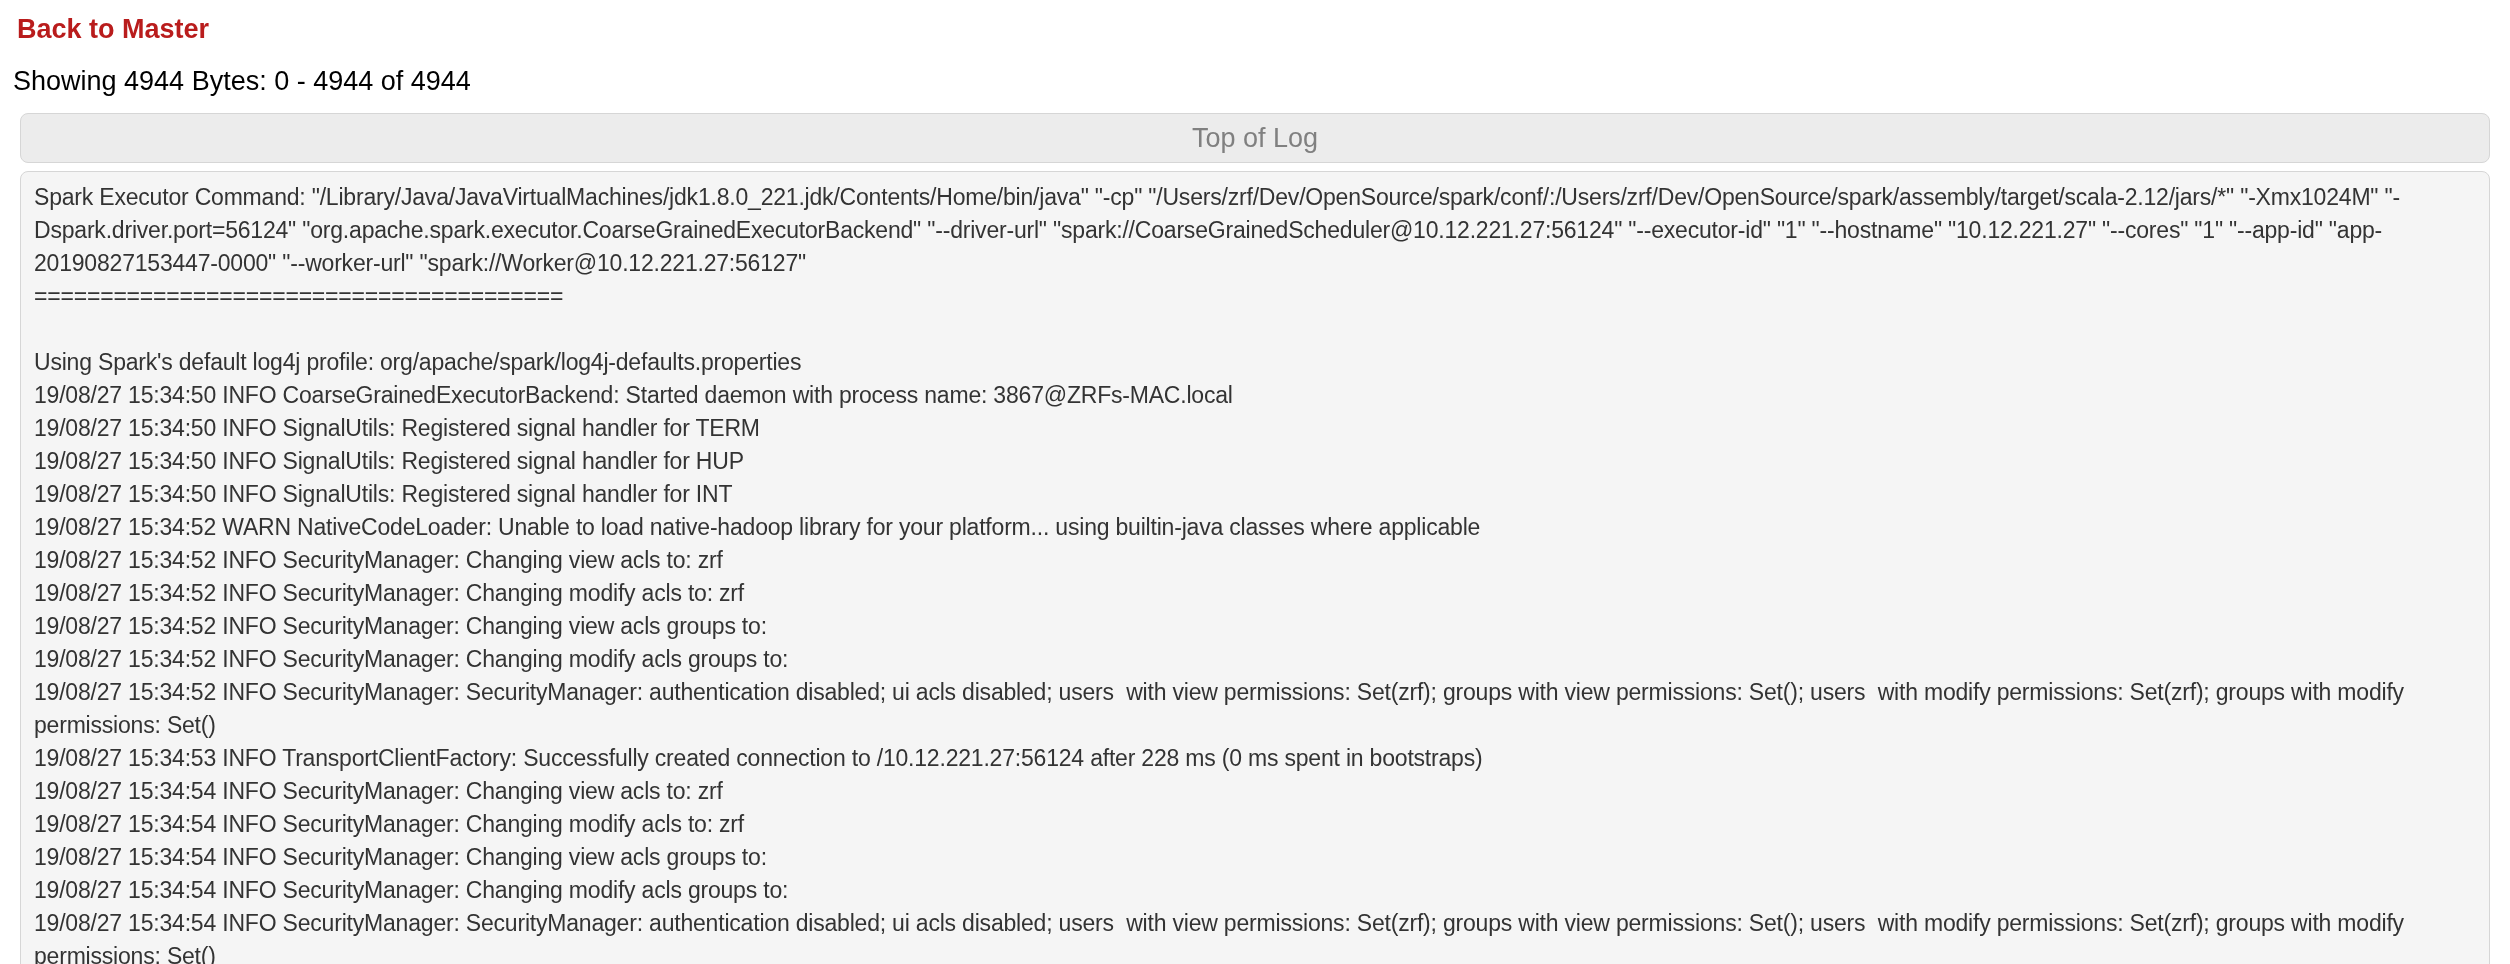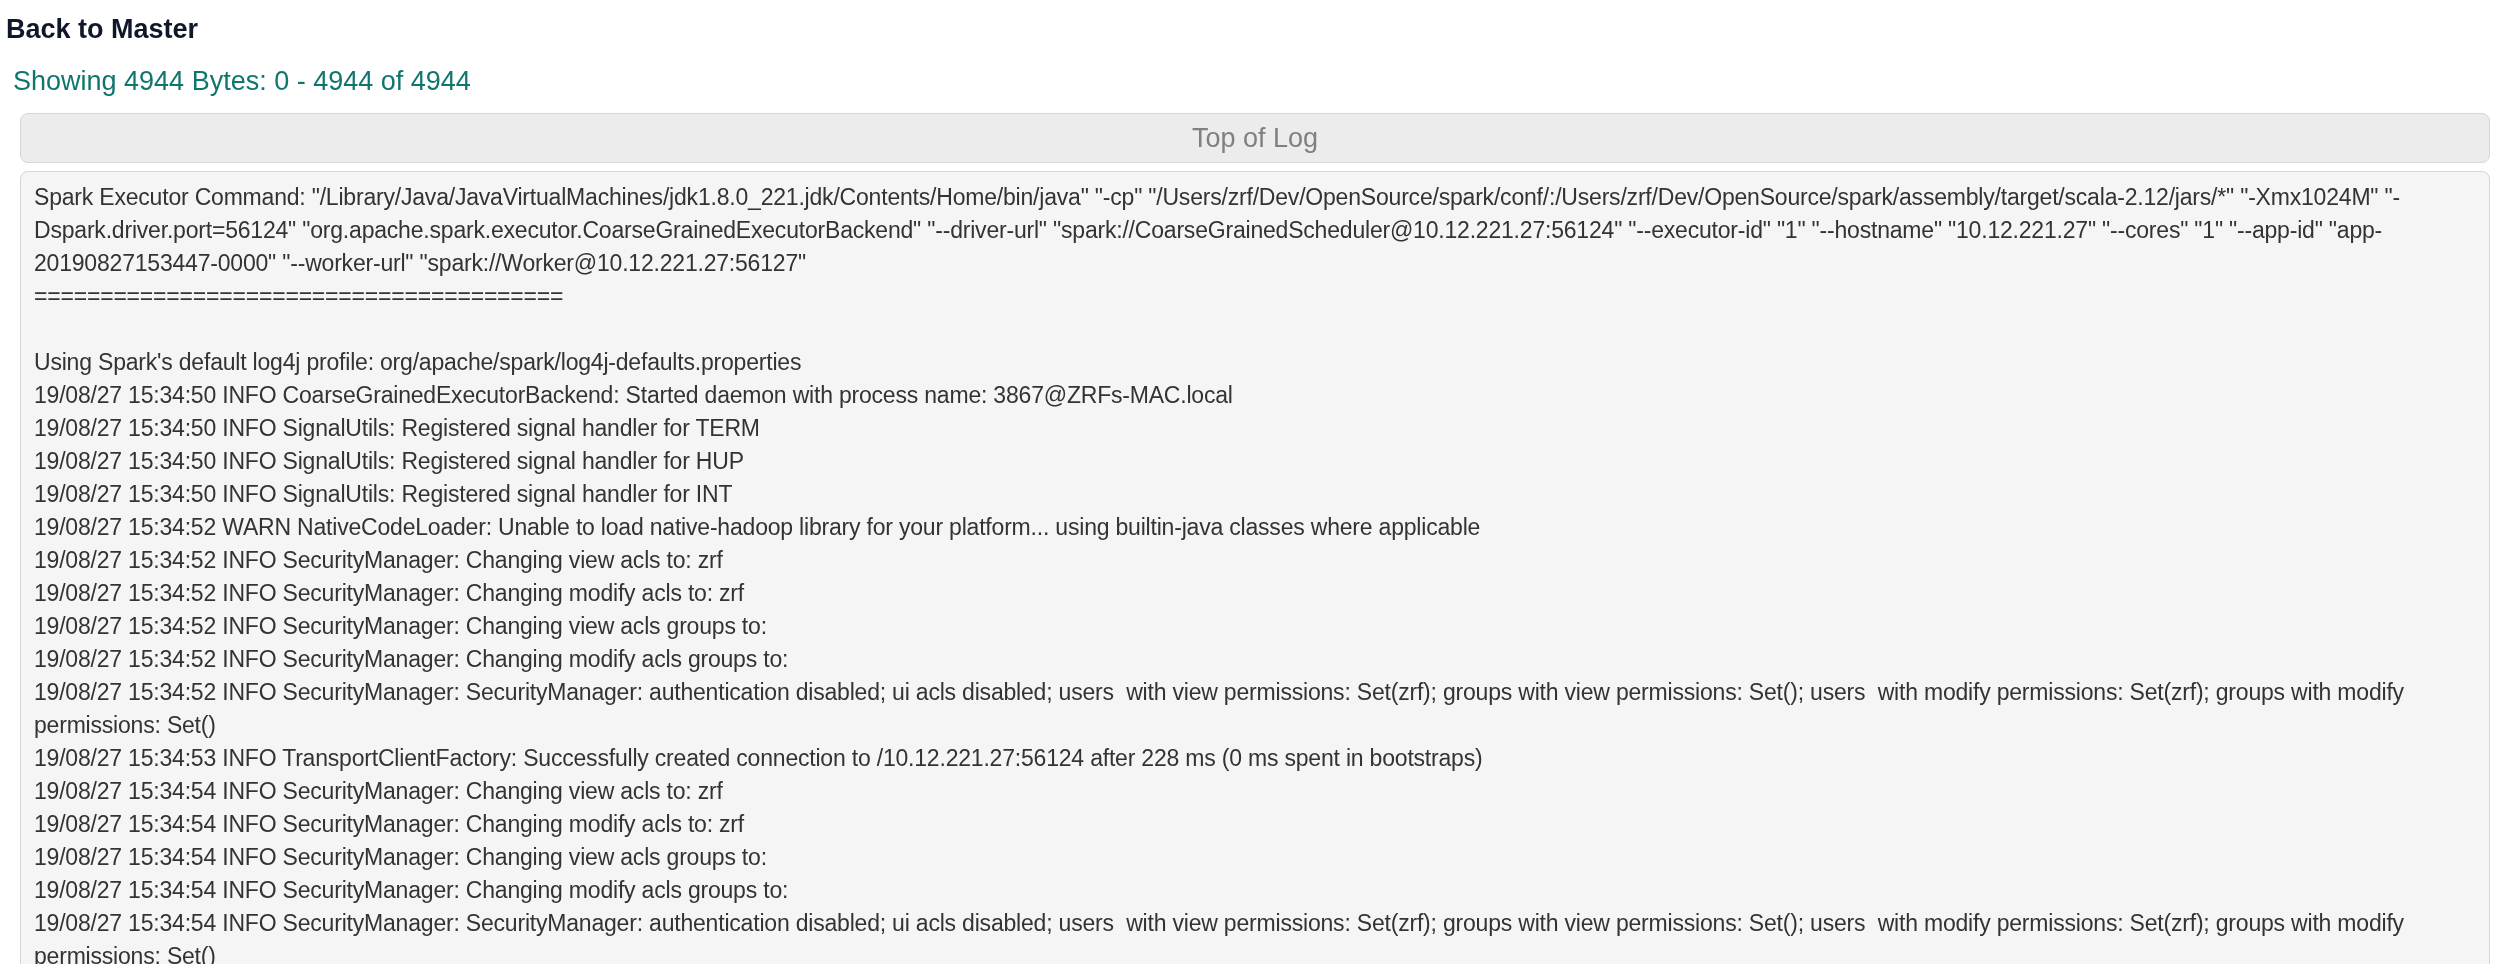--- a/index.html
+++ b/index.html
@@ -7,34 +7,34 @@
     padding: 0;
     width: 2510px;
     height: 964px;
     overflow: hidden;
     background: #ffffff;
     font-family: "Liberation Sans", sans-serif;
   }
 
   .back-link {
     display: inline-block;
-    margin: 14px 0 0 6px;
+    margin: 14px 0 0 17px;
     font-size: 27px;
     font-weight: 600;
     line-height: 31px;
-    color: #0f172a;
+    color: #b91c1c;
     text-decoration: none;
     cursor: pointer;
   }
 
   .byte-status {
     margin: 21px 0 16px 13px;
     font-size: 27px;
     line-height: 31px;
-    color: #0f766e;
+    color: #000000;
   }
 
   .panel-header {
     box-sizing: border-box;
     margin: 8px 20px;
     height: 50px;
     background: #ececec;
     border: 1px solid #d6d6d6;
     border-radius: 8px;
     display: flex;

